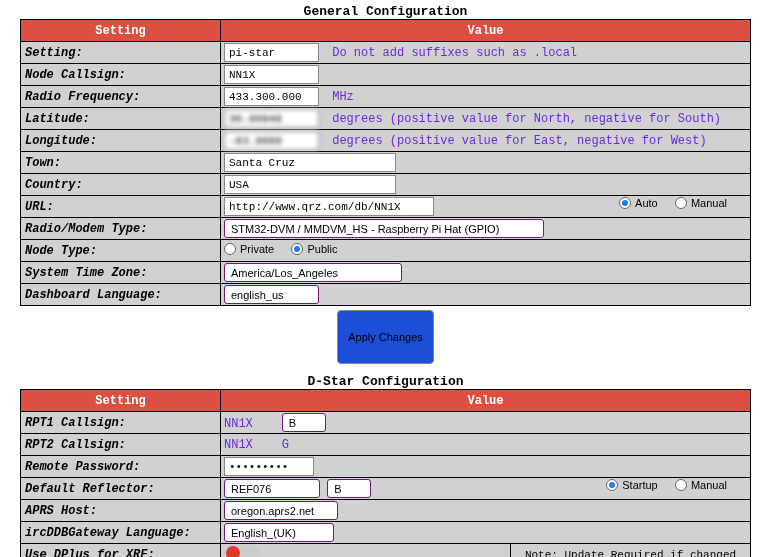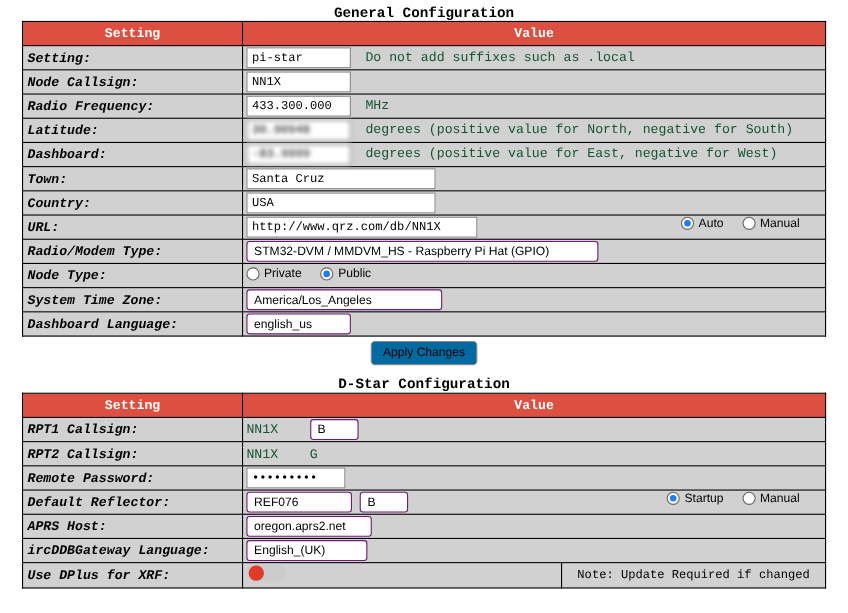--- a/index.html
+++ b/index.html
@@ -85,40 +85,40 @@
     border-right: 4px solid transparent;
     border-top: 4px solid #fff;
     transform: translateY(-30%);
     pointer-events: none;
   }
   .hint {
     display: inline-block;
     margin-left: 6px;
     font-family: "Courier New", monospace;
     font-size: 12px;
-    color: #14532d;
+    color: #6d28d9;
   }
   .radio-wrap { display: inline-flex; align-items: center; margin-right: 10px; font-family: Arial,sans-serif; font-size: 11px; }
   .radio {
     width: 12px; height: 12px; border-radius: 50%;
     border: 1px solid #666; background: #fff;
     display: inline-block; margin-right: 4px;
     position: relative;
   }
   .radio.checked::after {
     content: ""; position: absolute; left: 2px; top: 2px;
     width: 6px; height: 6px; border-radius: 50%;
     background: #1e7df0;
   }
   .btn-row { text-align: center; margin: 4px 0 10px 0; }
   .apply-btn {
     font-family: Arial, sans-serif;
     font-size: 11px;
-    padding: 4px 10px;
-    background: #0369a1;
+    padding: 20px 10px;
+    background: #1d4ed8;
     border: 1px solid #888;
     border-radius: 4px;
     cursor: pointer;
   }
   .blur { filter: blur(2px); }
   .toggle {
     width: 36px; height: 16px; border-radius: 10px;
     background: #ccc; position: relative; display: inline-block;
     cursor: pointer;
   }
@@ -177,21 +177,21 @@
       </td>
     </tr>
     <tr>
       <td class="label-cell">Latitude:</td>
       <td class="value-cell">
         <input type="text" class="short-input blur" value="30.90948" style="">
         <span class="hint">degrees (positive value for North, negative for South)</span>
       </td>
     </tr>
     <tr>
-      <td class="label-cell">Dashboard:</td>
+      <td class="label-cell">Longitude:</td>
       <td class="value-cell">
         <input type="text" class="short-input blur" value="-83.9999" style="">
         <span class="hint">degrees (positive value for East, negative for West)</span>
       </td>
     </tr>
     <tr>
       <td class="label-cell">Town:</td>
       <td class="value-cell">
         <input type="text" class="med-input" value="Santa Cruz" style="">
       </td>

